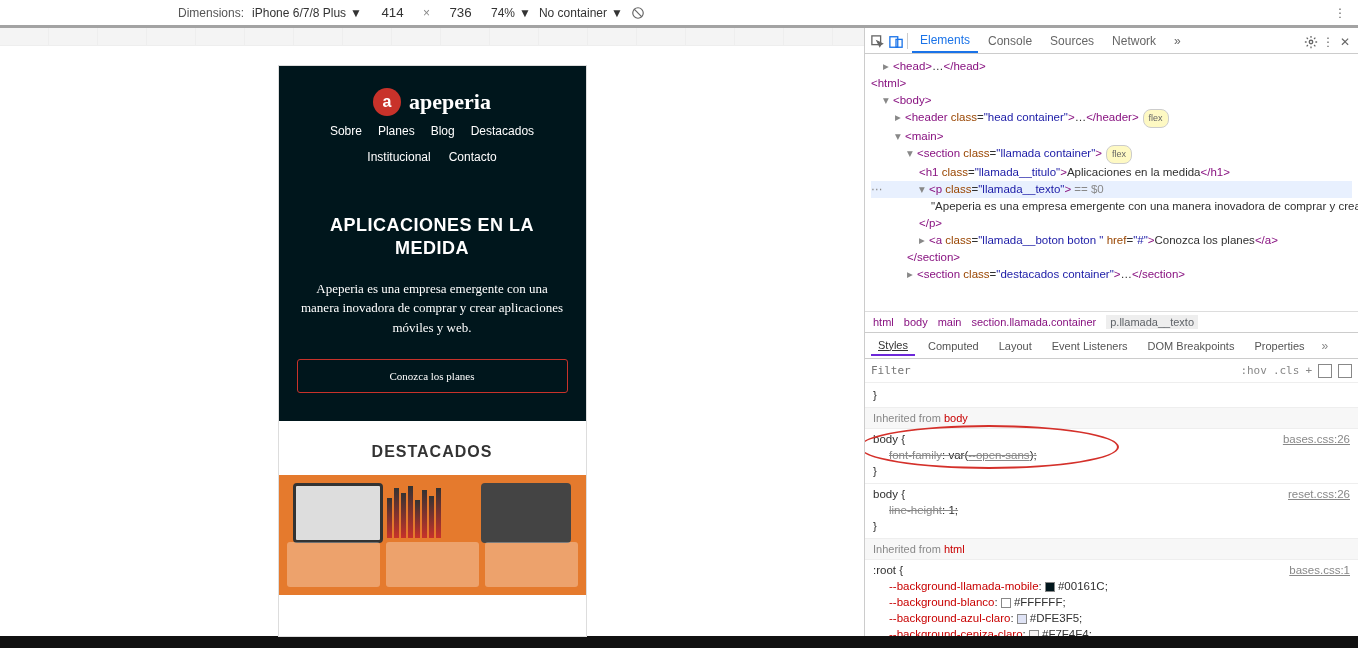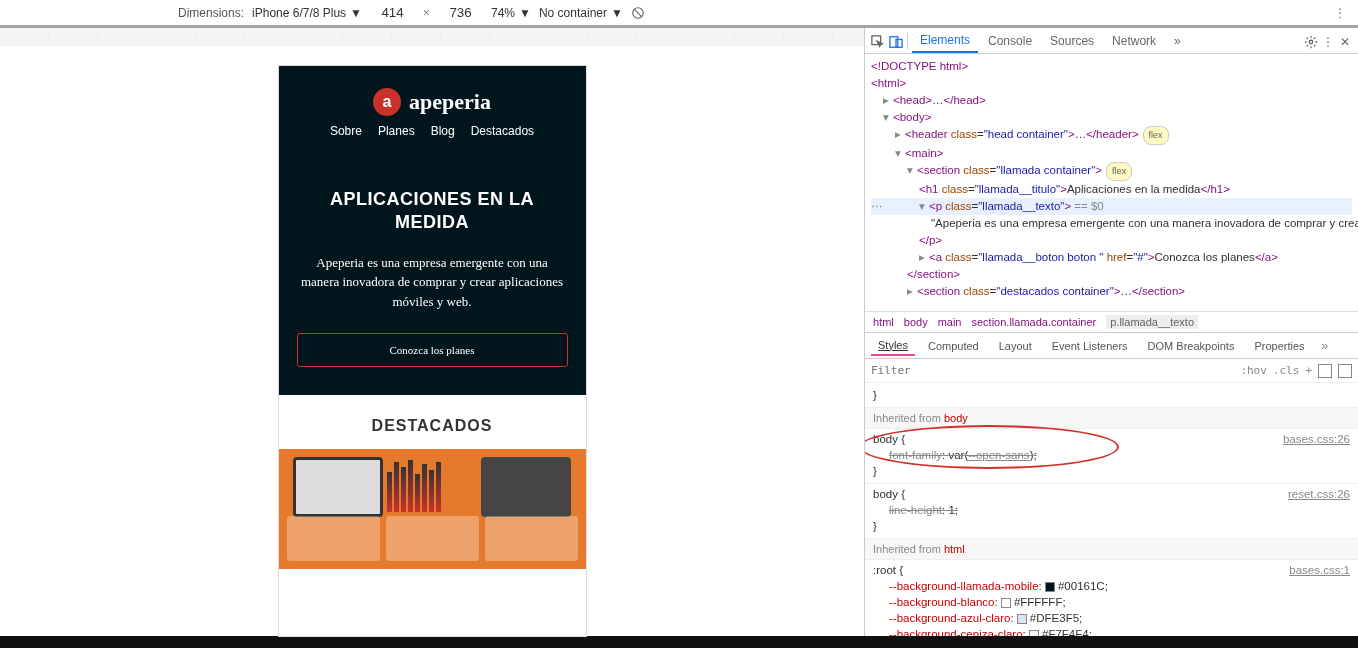--- a/index.html
+++ b/index.html
@@ -73,21 +73,21 @@
 .el-tree .line { position:relative; }
 
 
 .el-crumbs { height:22px; border-top:1px solid #ddd; border-bottom:1px solid #ccc; display:flex; align-items:center; gap:10px; padding:0 8px; font-size:11px;}
 .el-crumbs span { color:#881280; cursor:pointer;}
 .el-crumbs span.active { background:#eee; padding:1px 4px; color:#5f6368;}
 
 
 .sty-tabs { height:26px; display:flex; align-items:center; border-bottom:1px solid #ccc; padding:0 6px; gap:6px;}
 .sty-tabs .stab { padding:3px 7px; color:#555; cursor:pointer; font-size:11px;}
-.sty-tabs .stab.active { border-bottom:2px solid #ec4899; color:#333;text-decoration:underline;}
+.sty-tabs .stab.active { border-bottom:2px solid #6d28d9; color:#333;text-decoration:underline;}
 .sty-tabs .more { color:#888; cursor:pointer; padding:0 4px;}
 
 .sty-toolbar { height:24px; display:flex; align-items:center; border-bottom:1px solid #eee; padding:0 6px; gap:6px; font-size:11px;}
 .sty-toolbar input { flex:1; border:none; outline:none; font-family:Menlo,Consolas,monospace; font-size:11px; color:#888;}
 .sty-toolbar .tool { font-family:Menlo,Consolas,monospace; color:#888; cursor:pointer;}
 .sty-toolbar .ic-box { width:14px; height:14px; border:1px solid #888; cursor:pointer;}
 
 .sty-rules { flex:1; overflow:auto; font-family:Menlo,Consolas,monospace; font-size:11.5px; line-height:16px; padding:2px 0;}
 .rule { border-bottom:1px solid #eee; padding:2px 8px 4px; position:relative;}
 .rule .src { float:right; color:#888; text-decoration:underline; cursor:pointer;}
@@ -151,20 +151,24 @@
           <div class="phone-header">
             <div class="logo-wrap">
               <span class="logo-badge">a</span>
               <span class="logo-text">apeperia</span>
             </div>
             <div class="phone-nav">
               <span>Sobre</span>
               <span>Planes</span>
               <span>Blog</span>
               <span>Destacados</span>
+              <div class="row2">
+                <span>Institucional</span>
+                <span>Contacto</span>
+              </div>
             </div>
           </div>
           <div class="llamada">
             <h1>APLICACIONES EN LA MEDIDA</h1>
             <p>Apeperia es una empresa emergente con una manera inovadora de comprar y crear aplicaciones móviles y web.</p>
             <span class="btn">Conozca los planes</span>
           </div>
           <div class="destacados">
             <h2>DESTACADOS</h2>
           </div>
@@ -217,23 +221,22 @@
               <circle cx="8" cy="8" r="2"></circle>
               <path d="M8 1v2M8 13v2M1 8h2M13 8h2M3 3l1.5 1.5M11.5 11.5L13 13M13 3l-1.5 1.5M4.5 11.5L3 13"></path>
             </svg>
         </span>
         <span class="ic">⋮</span>
         <span class="ic">✕</span>
       </div>
 
       <div class="dt-body">
         <div class="el-tree">
-          <div class="line"><span class="tag">&lt;!DOCTYPE html&gt;</span></div>
+          <div class="line indent-1"><span class="arrow">▸</span><span class="tag">&lt;head&gt;</span>…<span class="tag">&lt;/head&gt;</span></div>
           <div class="line"><span class="tag">&lt;html&gt;</span></div>
-          <div class="line indent-1"><span class="arrow">▸</span><span class="tag">&lt;head&gt;</span>…<span class="tag">&lt;/head&gt;</span></div>
           <div class="line indent-1"><span class="arrow">▾</span><span class="tag">&lt;body&gt;</span></div>
           <div class="line indent-2"><span class="arrow">▸</span><span class="tag">&lt;header </span><span class="attr-name">class</span>=<span class="attr-val">"<span>head container</span>"</span><span class="tag">&gt;</span>…<span class="tag">&lt;/header&gt;</span><span class="pill">flex</span></div>
           <div class="line indent-2"><span class="arrow">▾</span><span class="tag">&lt;main&gt;</span></div>
           <div class="line indent-3"><span class="arrow">▾</span><span class="tag">&lt;section </span><span class="attr-name">class</span>=<span class="attr-val">"<span>llamada container</span>"</span><span class="tag">&gt;</span><span class="pill">flex</span></div>
           <div class="line indent-4"><span class="tag">&lt;h1 </span><span class="attr-name">class</span>=<span class="attr-val">"<span>llamada__titulo</span>"</span><span class="tag">&gt;</span><span class="text-node">Aplicaciones en la medida</span><span class="tag">&lt;/h1&gt;</span></div>
           <div class="line indent-4 selected"><span class="dots-btn">⋯</span><span class="arrow">▾</span><span class="tag">&lt;p </span><span class="attr-name">class</span>=<span class="attr-val">"<span>llamada__texto</span>"</span><span class="tag">&gt;</span> <span class="sel-eq">== $0</span></div>
           <div class="line indent-5"><span class="text-node">"Apeperia es una empresa emergente con una manera inovadora de comprar y crear aplicaciones móviles y web. "</span></div>
           <div class="line indent-4"><span class="tag">&lt;/p&gt;</span></div>
           <div class="line indent-4"><span class="arrow">▸</span><span class="tag">&lt;a </span><span class="attr-name">class</span>=<span class="attr-val">"<span>llamada__boton boton </span>"</span> <span class="attr-name">href</span>=<span class="attr-val">"<span>#</span>"</span><span class="tag">&gt;</span><span class="text-node">Conozca los planes</span><span class="tag">&lt;/a&gt;</span></div>
           <div class="line indent-3"><span class="tag">&lt;/section&gt;</span></div>

